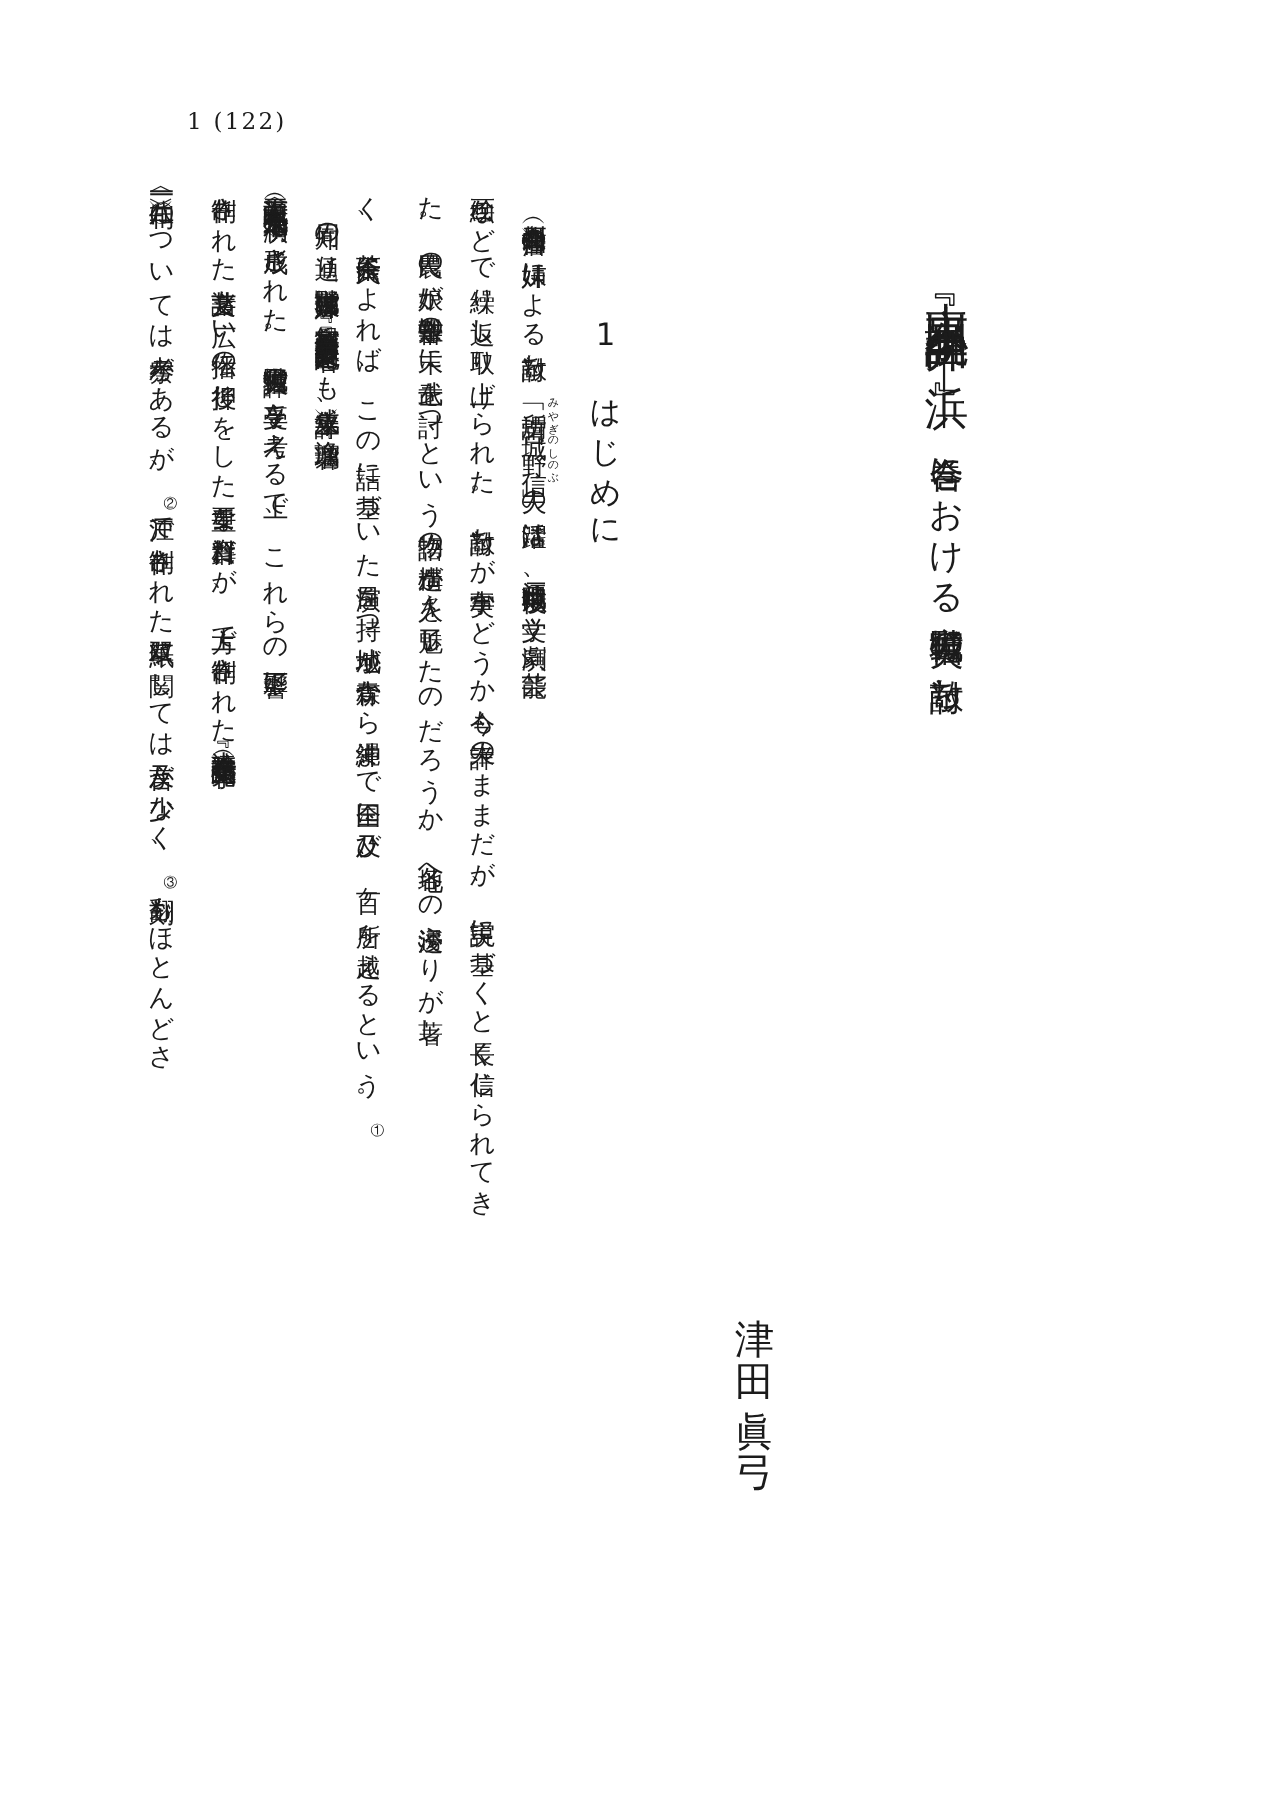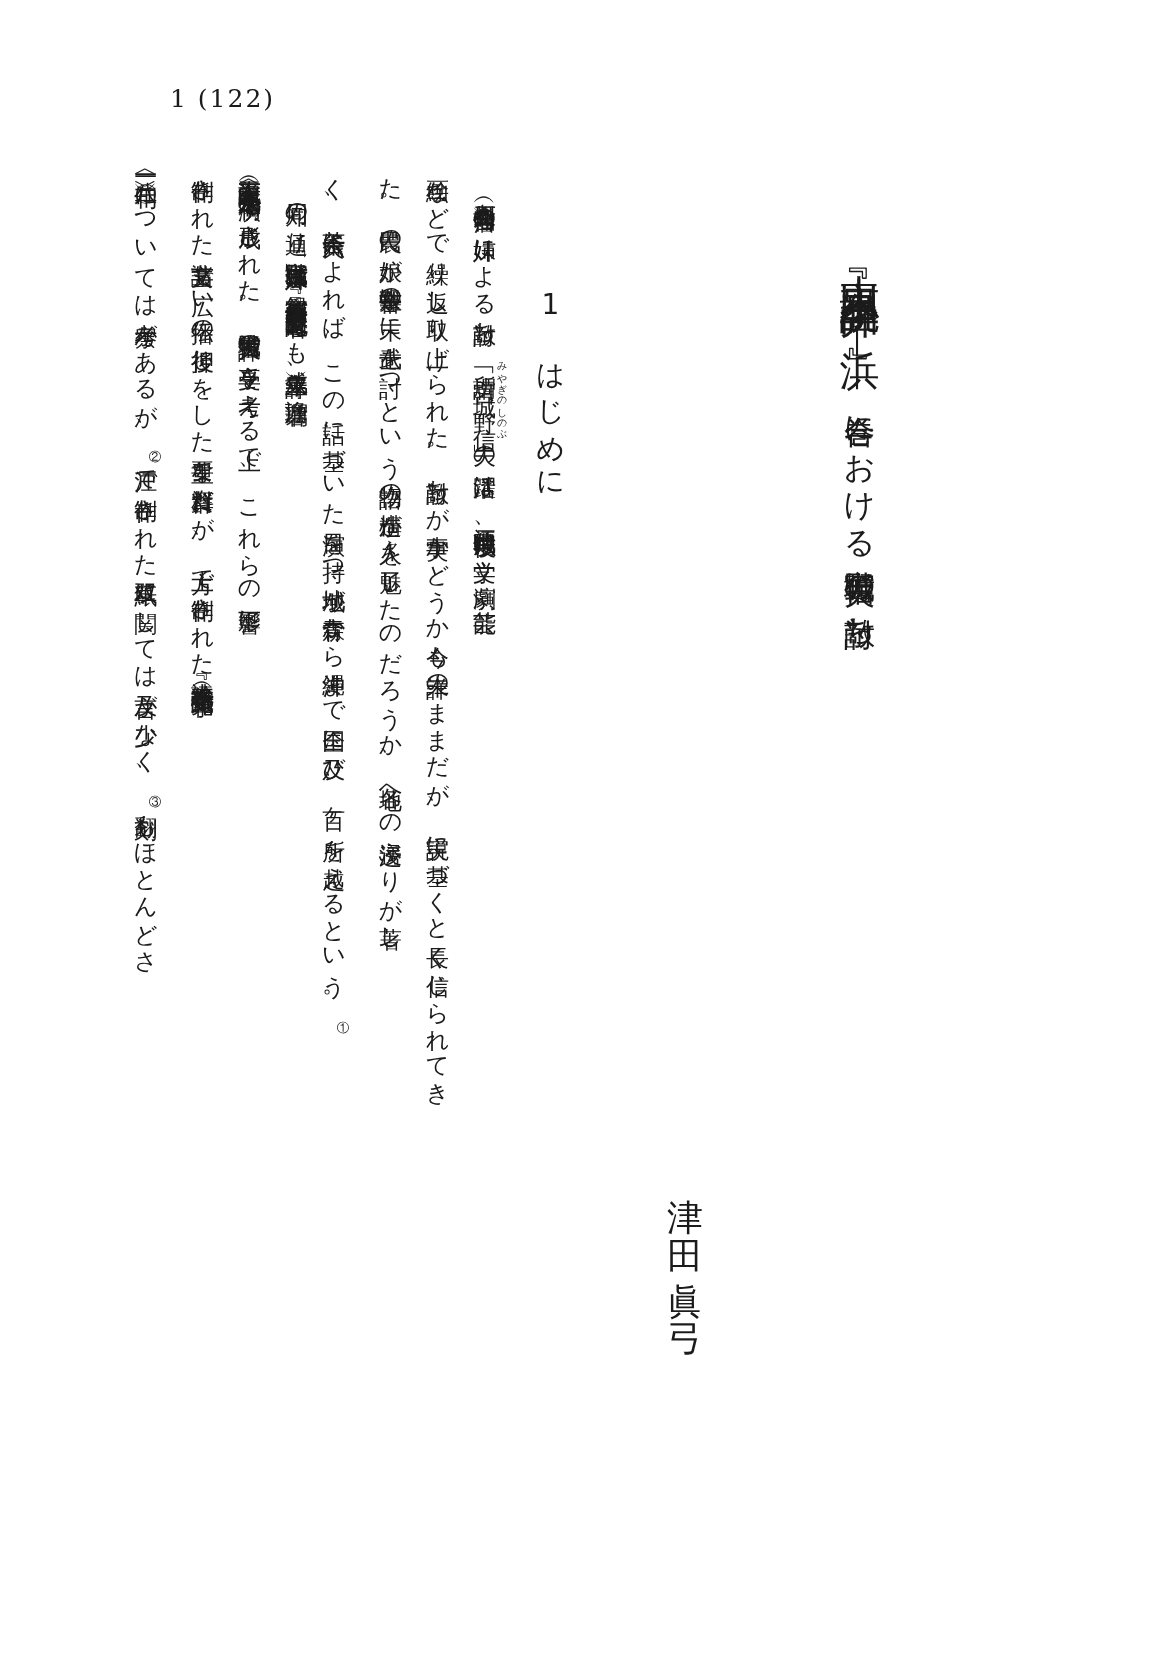--- a/index.html
+++ b/index.html
@@ -6,22 +6,22 @@
   body{
     width:1166px;height:1654px;
     background:#ffffff;
     font-family:"DejaVu Serif","Liberation Serif",serif;
     color:#1b1b1b;
     position:relative;
     overflow:hidden;
   }
   .page{position:absolute;inset:0;}
   .page-number{
-    position:absolute;left:170px;top:84px;
-    font-size:25px;letter-spacing:2px;
+    position:absolute;left:170px;top:98px;
+    font-size:21px;letter-spacing:2px;
   }
   
   .title{
     position:absolute;left:833px;top:243px;margin:0;
     writing-mode:vertical-rl;text-orientation:mixed;
     font-weight:normal;white-space:nowrap;
   }
   .title-main{font-size:40px;letter-spacing:3px;}
   .title-sub{font-size:31px;letter-spacing:2px;}
   

